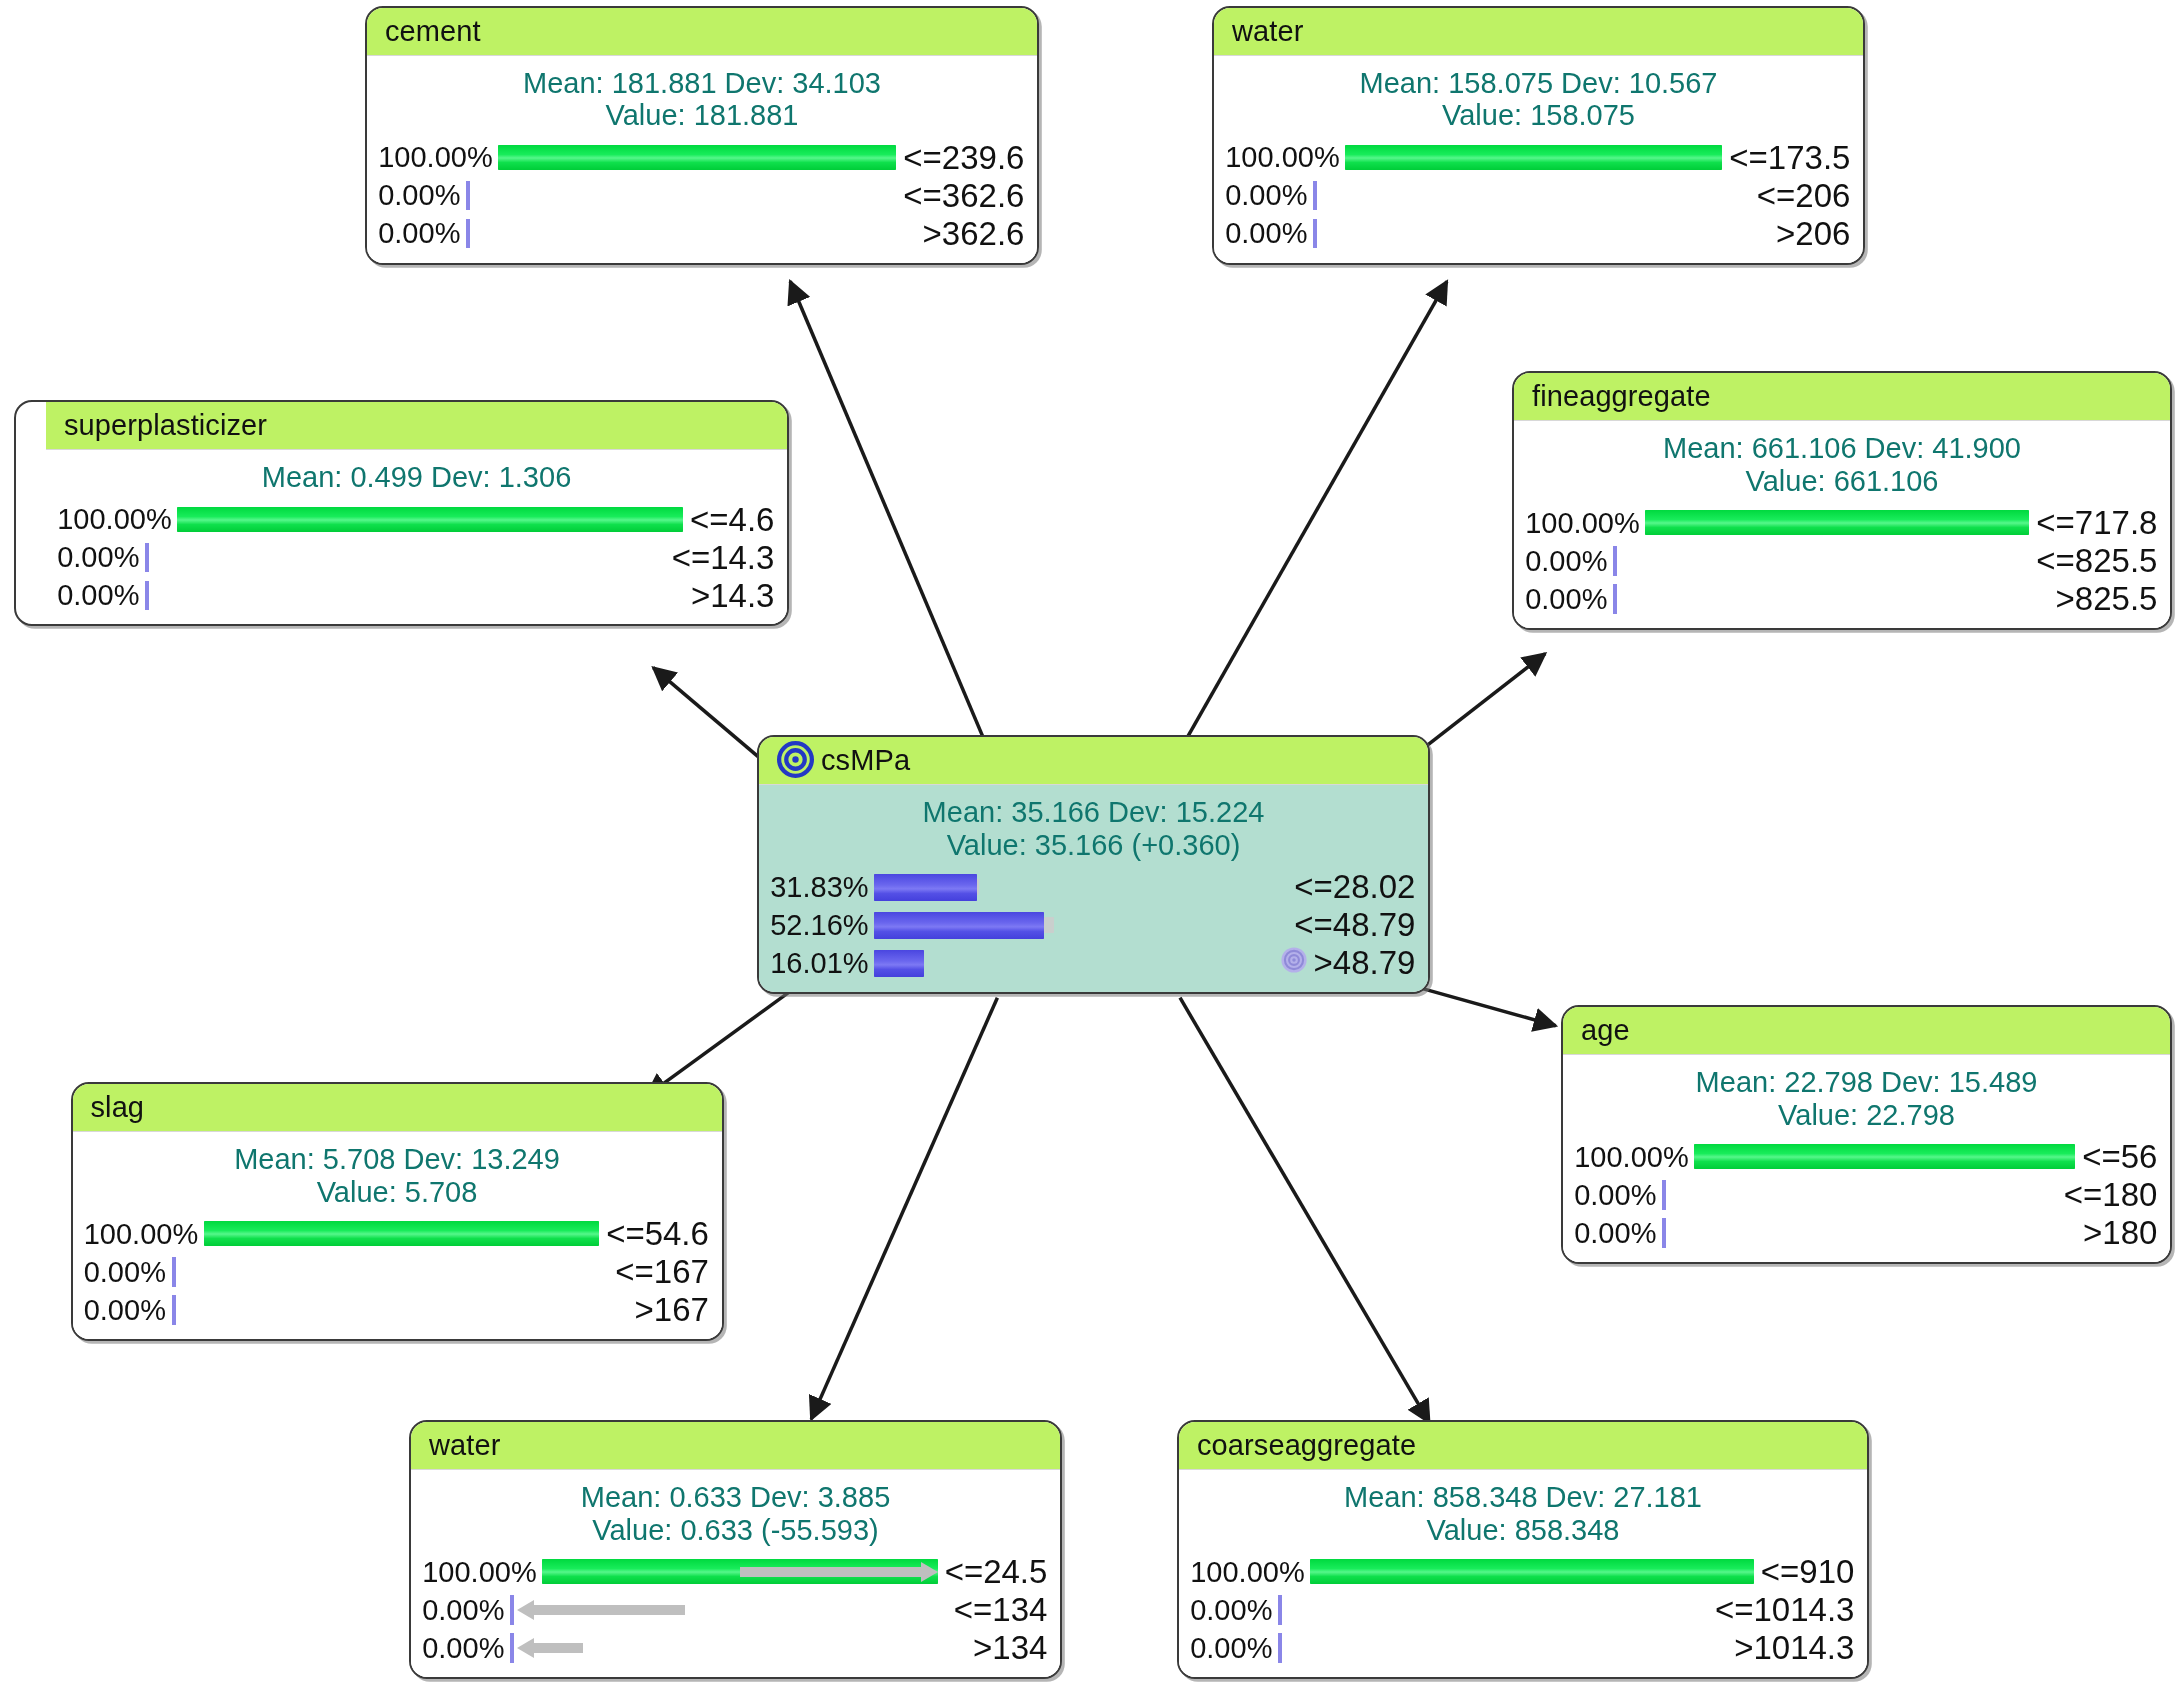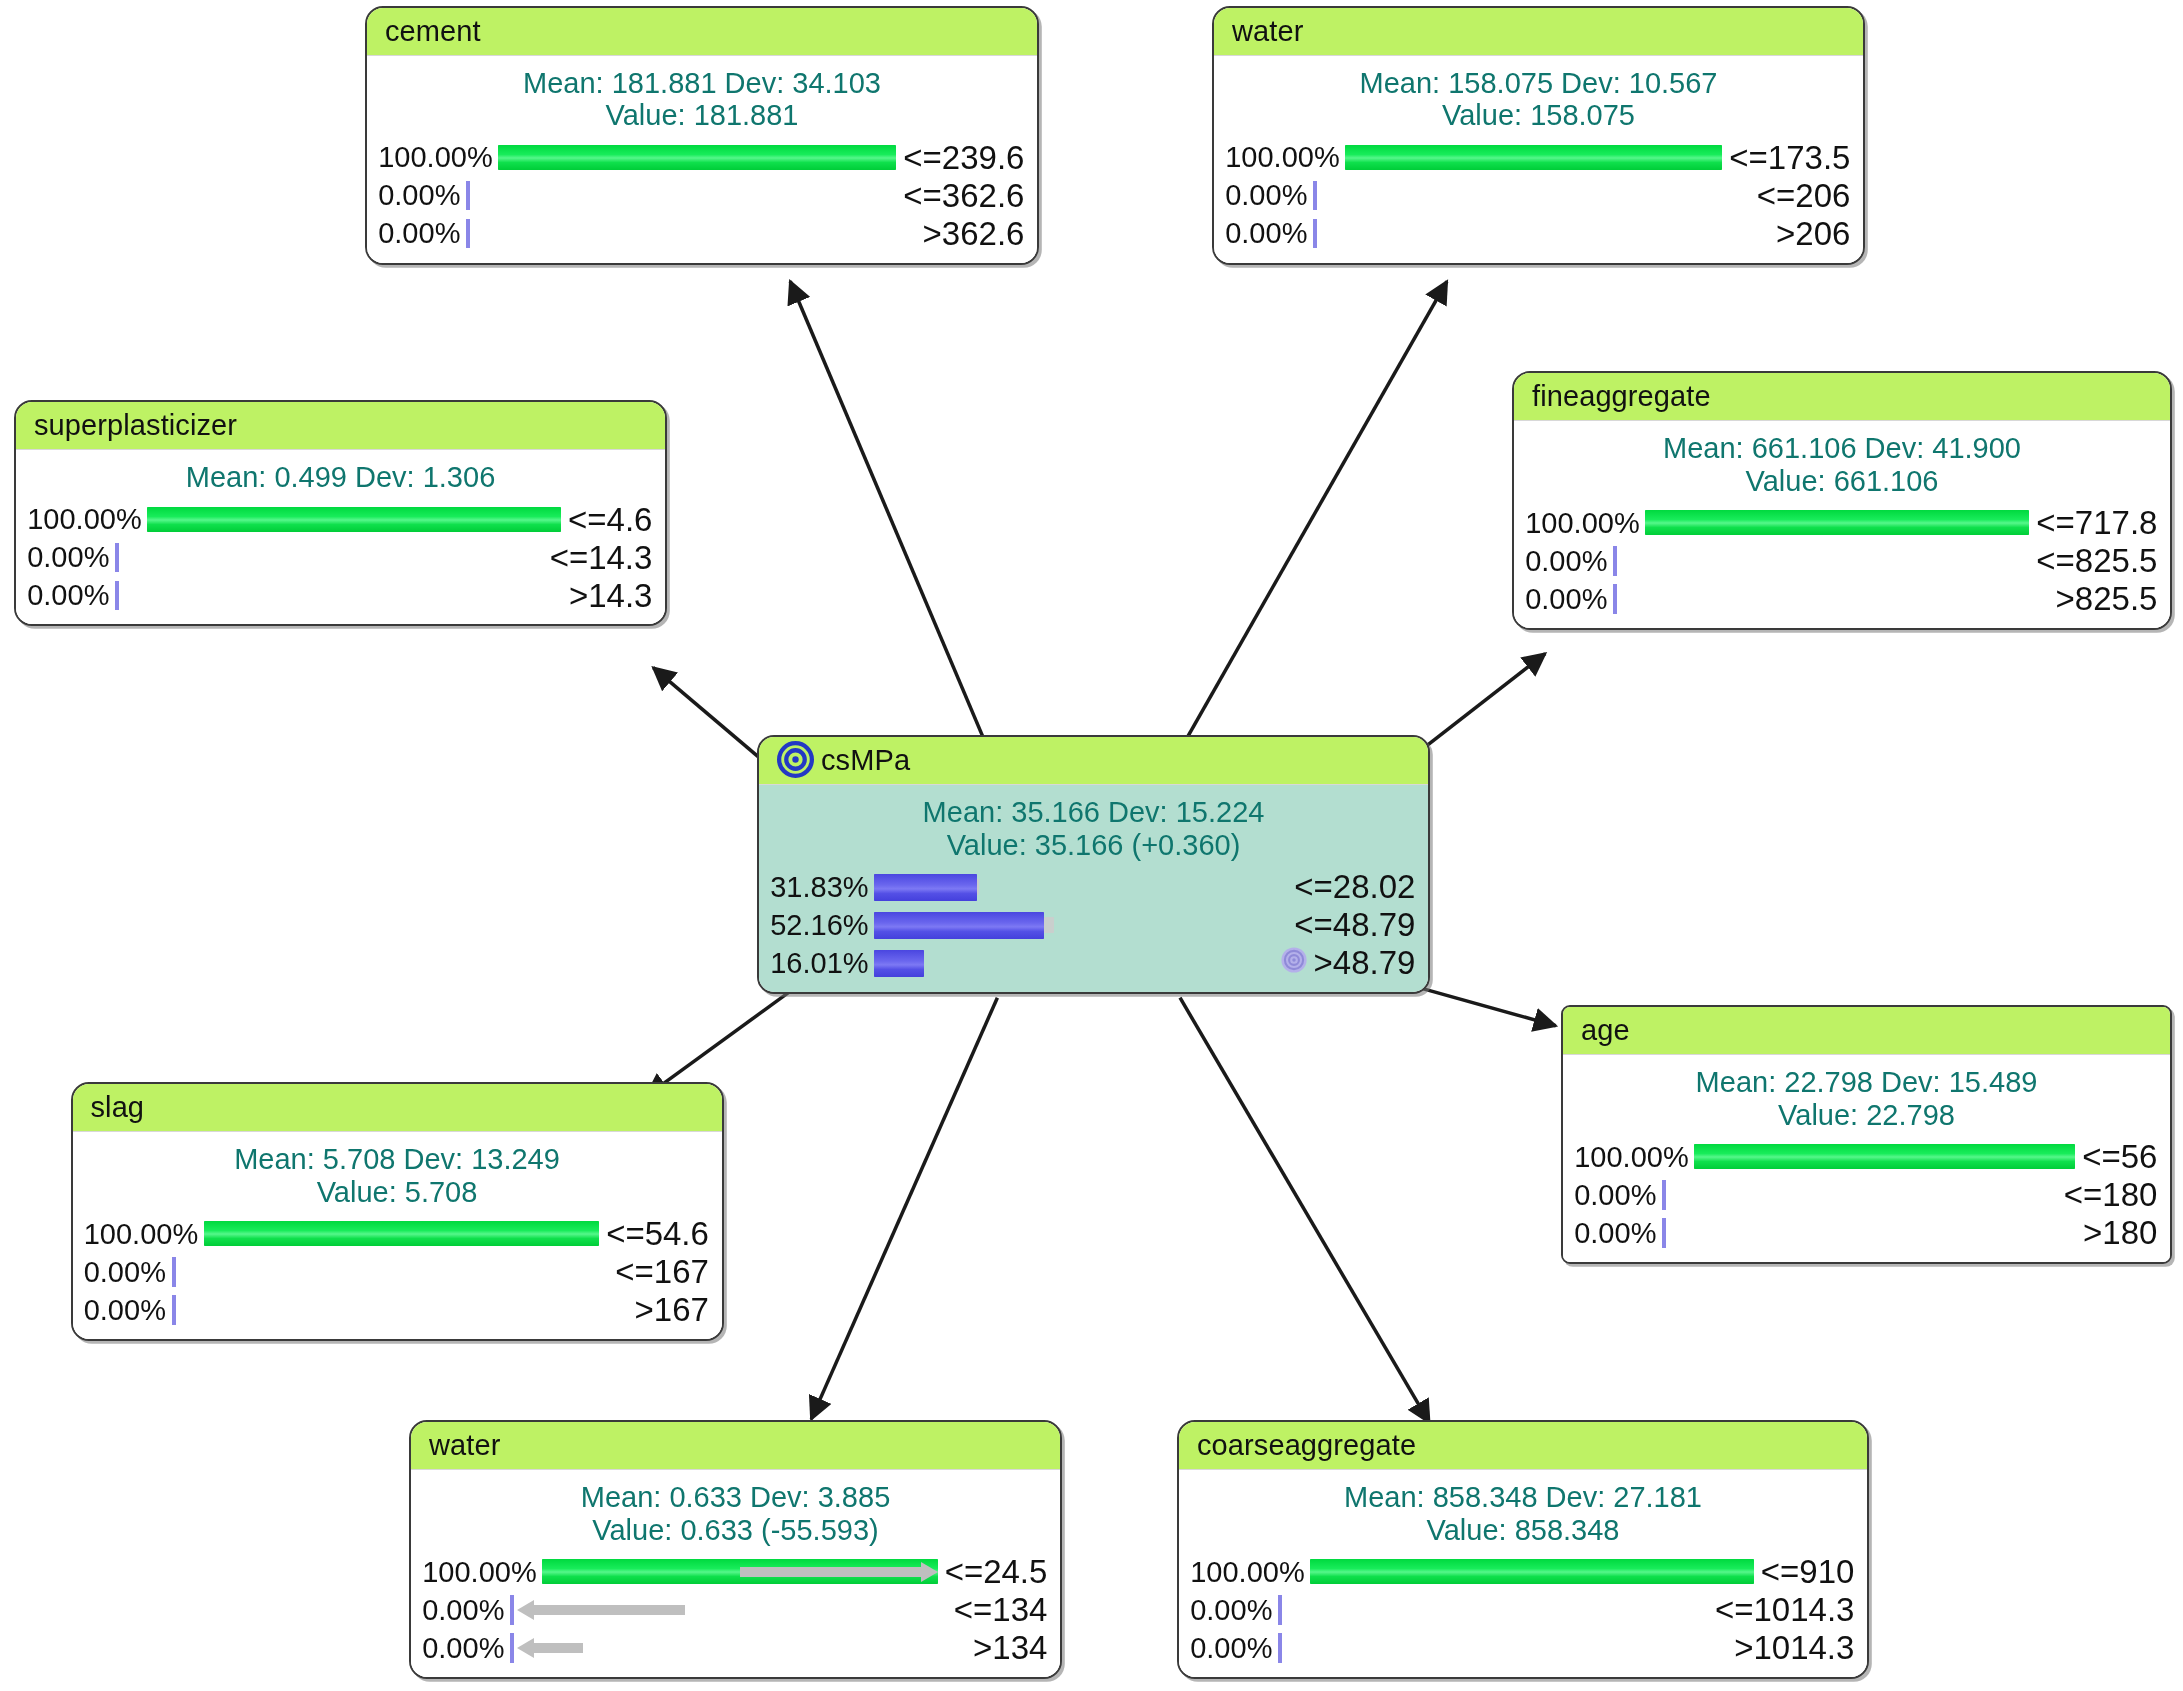--- a/index.html
+++ b/index.html
@@ -167,21 +167,21 @@
         <span class="pct">0.00%</span>
         <span class="bar-area">
             <span class="tick"></span>
           </span>
         <span class="label">&gt;206</span>
       </div>
     </div>
   </div>
 </div>
 
-<div class="node" style="left:14px; top:400px; width:653px;">
+<div class="node" style="left:14px; top:400px; width:775px;padding-left:30px;">
   <div class="node-header">
     <span class="node-title">superplasticizer</span>
   </div>
   <div class="node-body">
     <div class="stats">
       <div>Mean: 0.499 Dev: 1.306</div>
     </div>
     <div class="rows">
       <div class="row">
         <span class="pct">100.00%</span>
@@ -326,21 +326,21 @@
         <span class="pct">0.00%</span>
         <span class="bar-area">
             <span class="tick"></span>
           </span>
         <span class="label">&gt;167</span>
       </div>
     </div>
   </div>
 </div>
 
-<div class="node" style="left:1561px; top:1005px; width:611px;border-radius:9px;">
+<div class="node" style="left:1561px; top:1005px; width:611px;">
   <div class="node-header">
     <span class="node-title">age</span>
   </div>
   <div class="node-body">
     <div class="stats">
       <div>Mean: 22.798 Dev: 15.489</div>
       <div>Value: 22.798</div>
     </div>
     <div class="rows">
       <div class="row">

